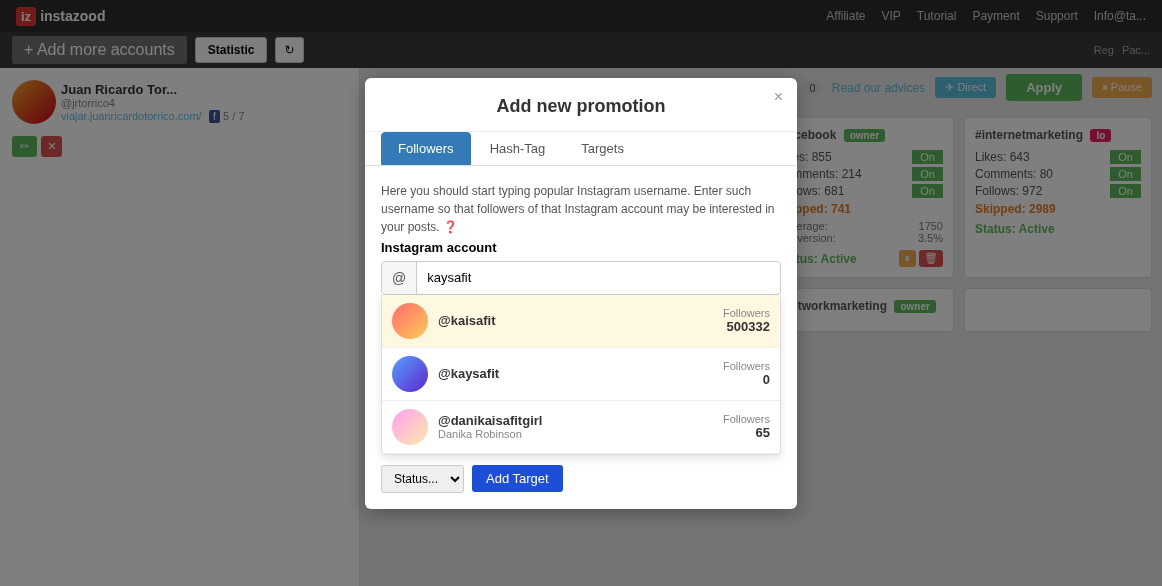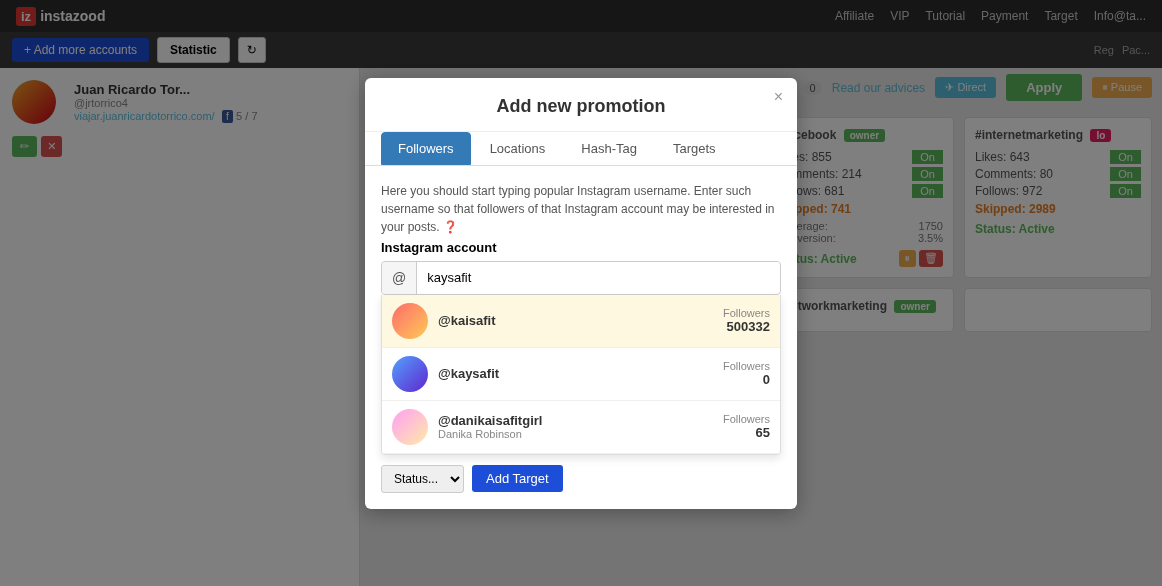--- a/index.html
+++ b/index.html
@@ -43,27 +43,27 @@
     
     .sub-nav {
       background: #3a3a3a;
       height: 36px;
       display: flex;
       align-items: center;
       padding: 0 12px;
       gap: 8px;
     }
     .btn-add-accounts {
-      background: #1d4ed8;
+      background: #737373;
       color: white;
       border: none;
       padding: 5px 12px;
       border-radius: 3px;
       cursor: pointer;
-      font-size: 12px;
+      font-size: 16px;
     }
     .btn-statistic {
       background: #fff;
       border: 1px solid #ccc;
       padding: 5px 12px;
       border-radius: 3px;
       cursor: pointer;
       font-size: 12px;
       font-weight: bold;
     }
@@ -94,21 +94,21 @@
     .left-panel {
       width: 360px;
       background: #fff;
       border-right: 1px solid #ddd;
       padding: 12px;
       flex-shrink: 0;
     }
     .profile-row {
       display: flex;
       align-items: center;
-      gap: 18px;
+      gap: 5px;
       margin-bottom: 12px;
     }
     .avatar {
       width: 44px;
       height: 44px;
       border-radius: 50%;
       background: #bbb;
       overflow: hidden;
       flex-shrink: 0;
     }
@@ -413,21 +413,21 @@
 
 <div class="top-nav">
   <div class="logo">
     <div class="logo-box">iz</div>
     <span class="logo-text">instazood</span>
   </div>
   <a href="#">Affiliate</a>
   <a href="#">VIP</a>
   <a href="#">Tutorial</a>
   <a href="#">Payment</a>
-  <a href="#">Target</a>
+  <a href="#">Support</a>
   <a href="#">Info@ta...</a>
 </div>
 
 <div class="sub-nav">
   <button class="btn-add-accounts">+ Add more accounts</button>
   <button class="btn-statistic">Statistic</button>
   <button class="btn-refresh">↻</button>
   <div class="sub-nav-right">
     <span class="reg-text">Reg</span>
     <span class="reg-text">Pac...</span>
@@ -618,21 +618,20 @@
 <div class="modal-overlay">
   <div class="modal">
 
     <div class="modal-header">
       <h2 class="modal-title">Add new promotion</h2>
       <button class="modal-close">×</button>
     </div>
 
     <div class="modal-tabs">
       <button class="modal-tab active">Followers</button>
-      <button class="modal-tab">Locations</button>
       <button class="modal-tab">Hash-Tag</button>
       <button class="modal-tab">Targets</button>
     </div>
 
     <div class="modal-body">
       <p class="modal-description">
         <span>Here you should start typing popular Instagram username. Enter such username so that followers of that Instagram account may be interested in your posts.</span>
         <span class="help-icon"> ❓</span>
       </p>
       <div class="input-label">Instagram account</div>

